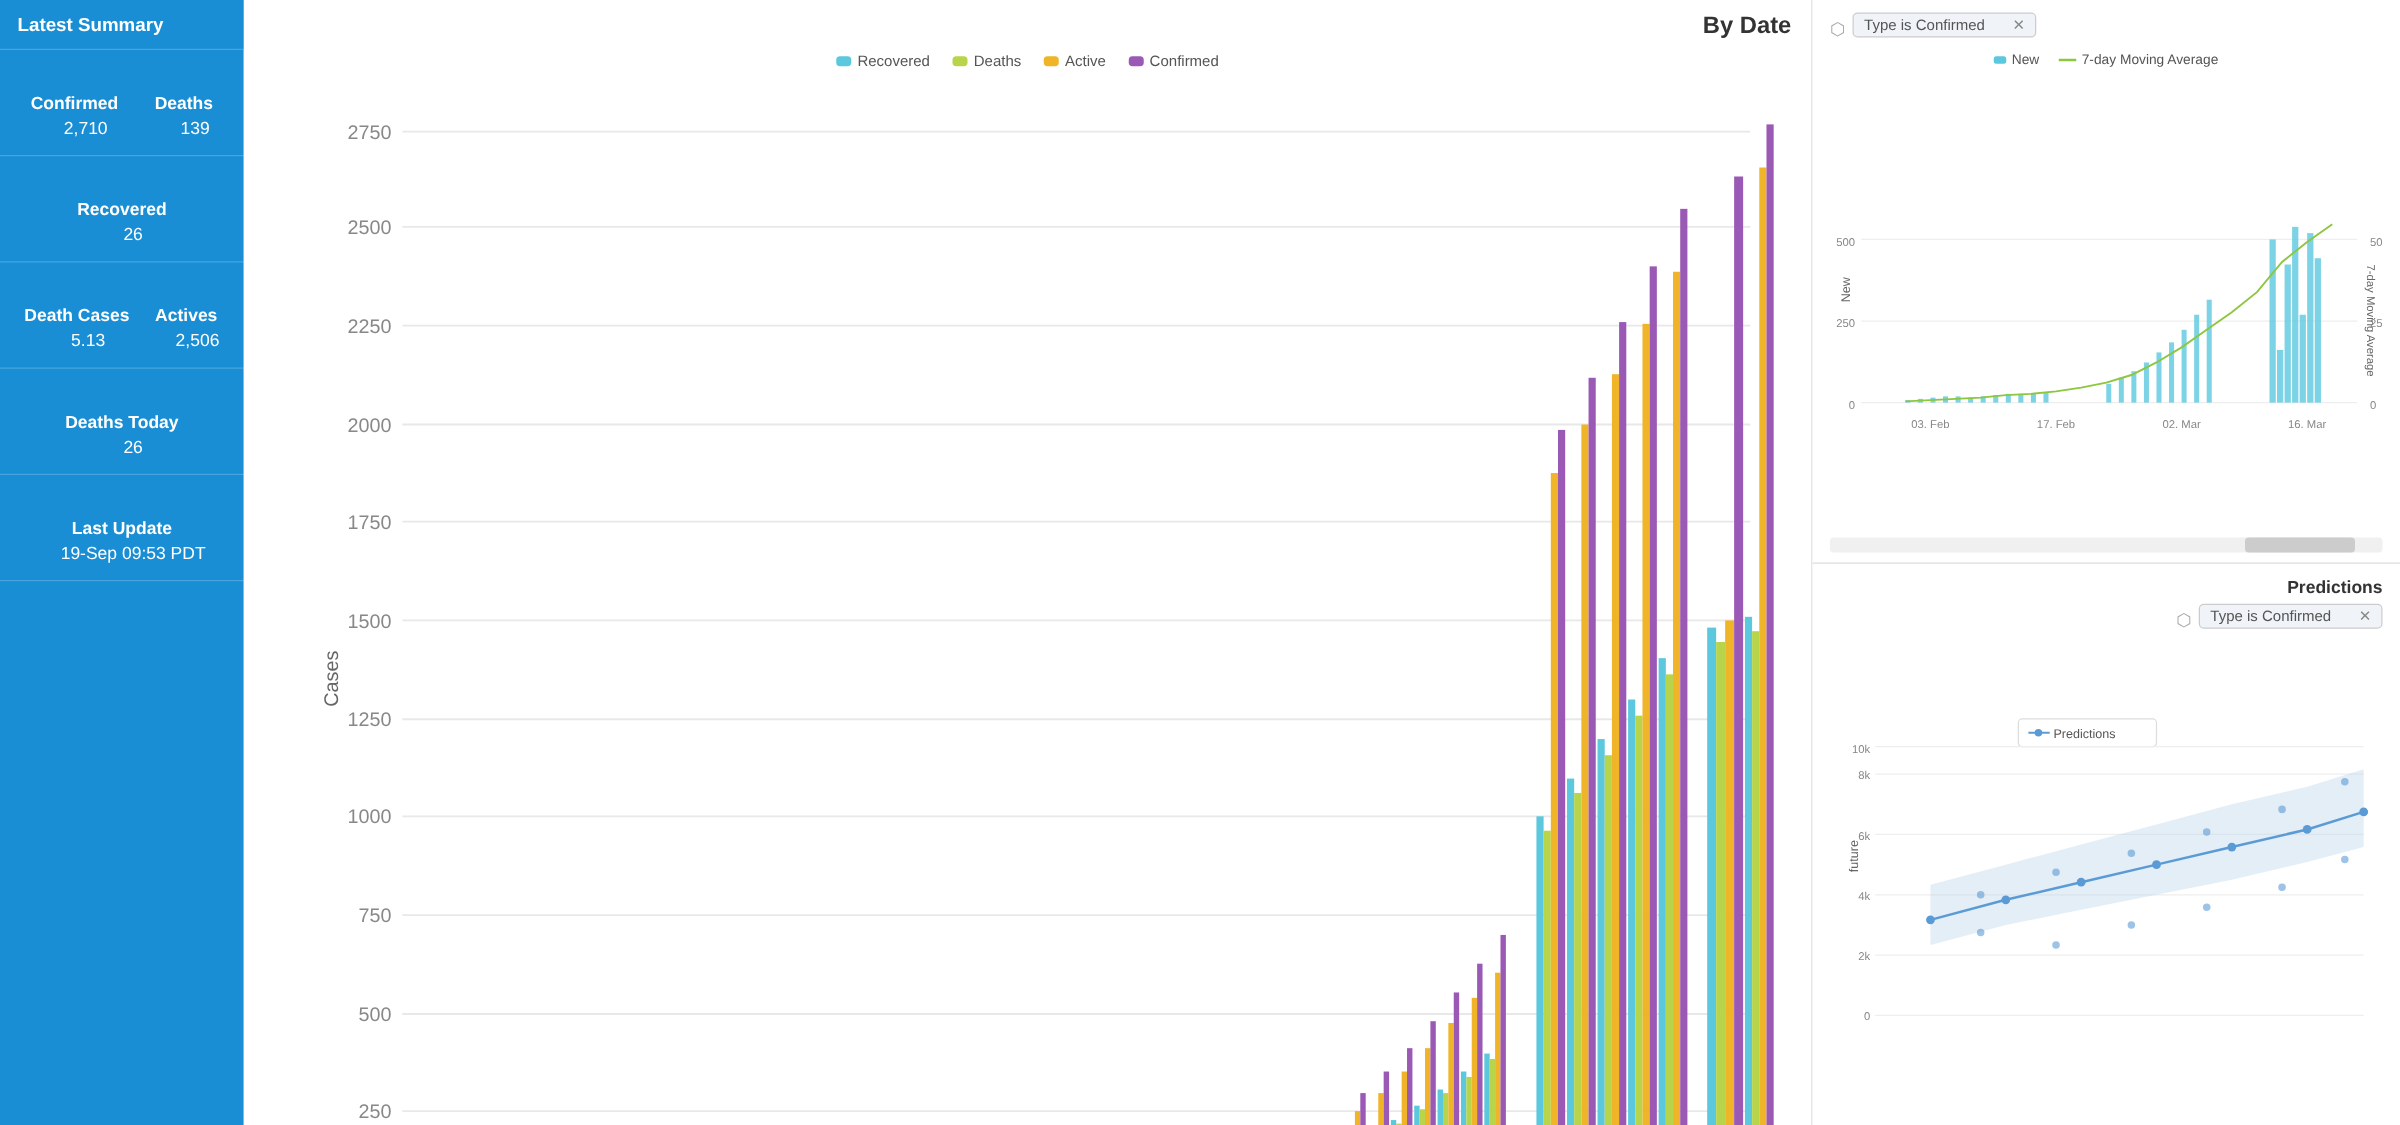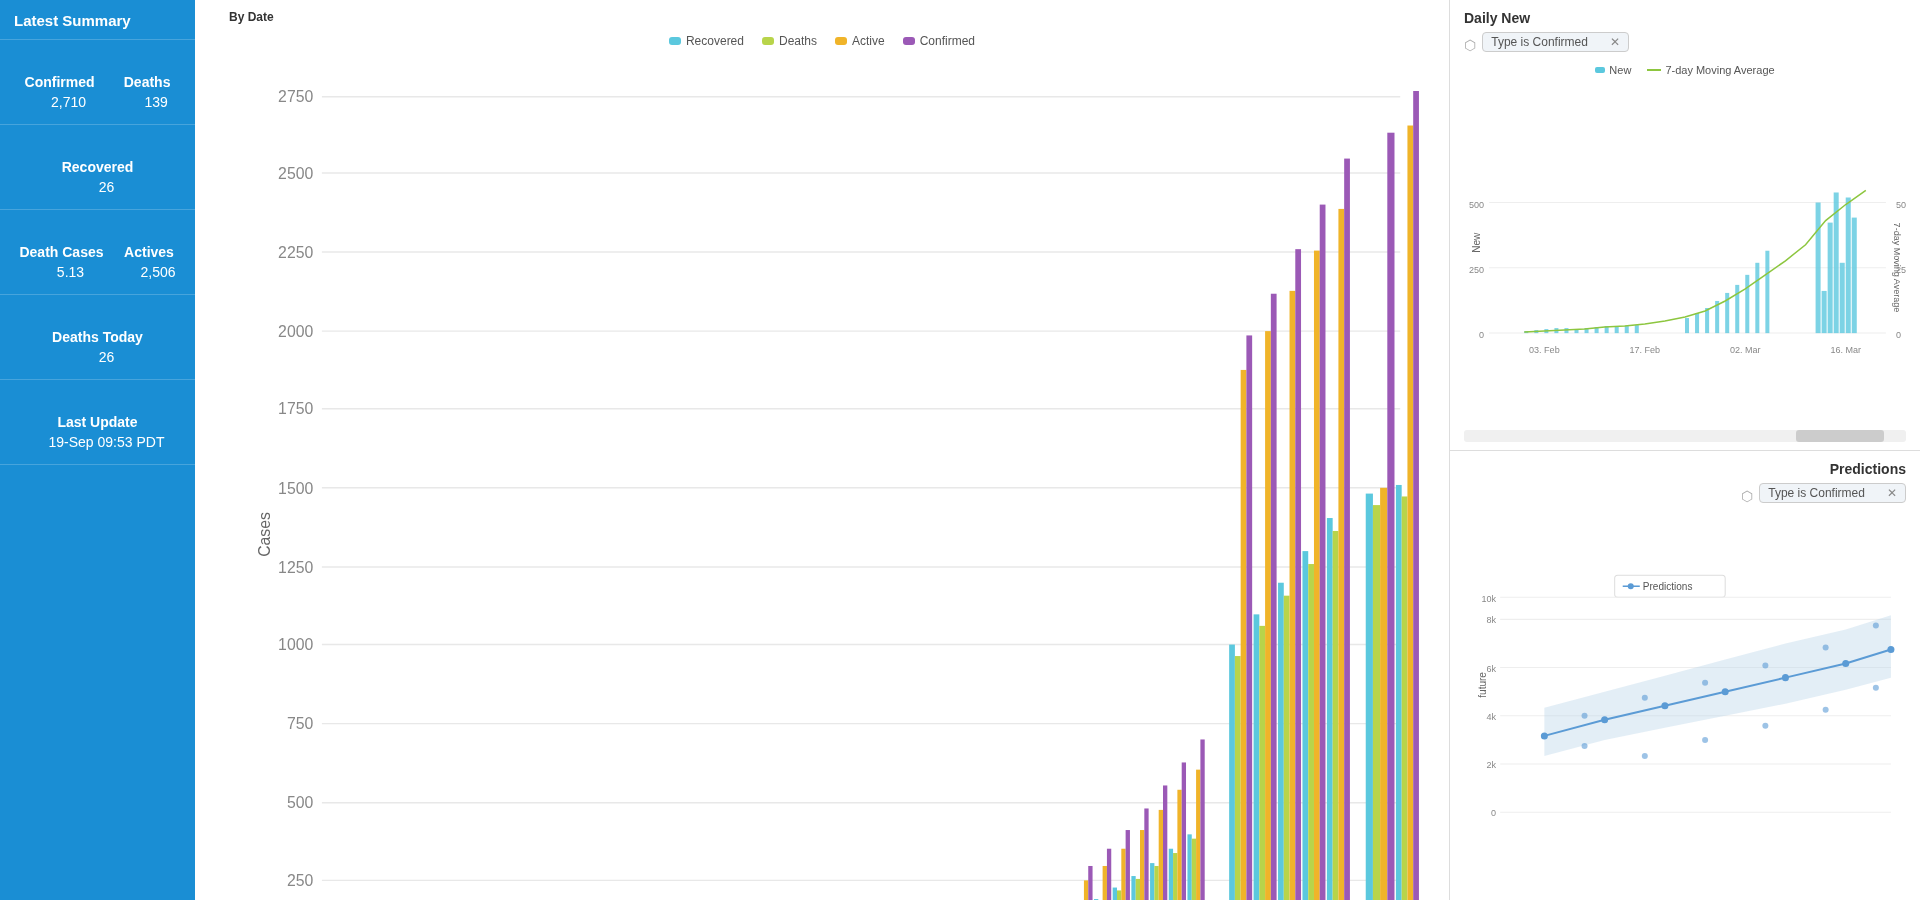--- a/index.html
+++ b/index.html
@@ -50,24 +50,25 @@
     
     #main {
       flex: 1;
       background: white;
       display: flex;
       flex-direction: column;
       border-right: 1px solid #ddd;
       overflow: hidden;
     }
     #main .chart-title {
-      font-size: 12px;
+      font-size: 19px;
       font-weight: 600;
-      padding: 10px 16px 6px 34px;
+      padding: 10px 16px 6px 24px;
       color: #333;
+      text-align: right;
     }
     .legend {
       display: flex;
       gap: 18px;
       justify-content: center;
       padding: 4px 0 8px 0;
       font-size: 12px;
       color: #555;
     }
     .legend-item {
@@ -407,21 +408,20 @@
         <rect x="805" y="40" width="4" height="580" fill="#f0b429"></rect>
         <rect x="809" y="16" width="4" height="604" fill="#9b59b6"></rect>
       </g>
     </svg>
   </div>
 </div>
 
 <div id="right">
 
   <div class="right-section">
-    <div class="right-section-title">Daily New</div>
     <div style="display:flex;align-items:center;gap:6px;margin-bottom:4px;">
       <span style="color:#aaa;font-size:14px;">⬡</span>
       <div class="filter-badge">
         <span>Type is Confirmed</span>
         <span class="close-x">✕</span>
       </div>
     </div>
     <div class="right-legend">
       <div class="right-legend-item">
         <div class="rl-dot" style="background:#5bc8de;"></div>

